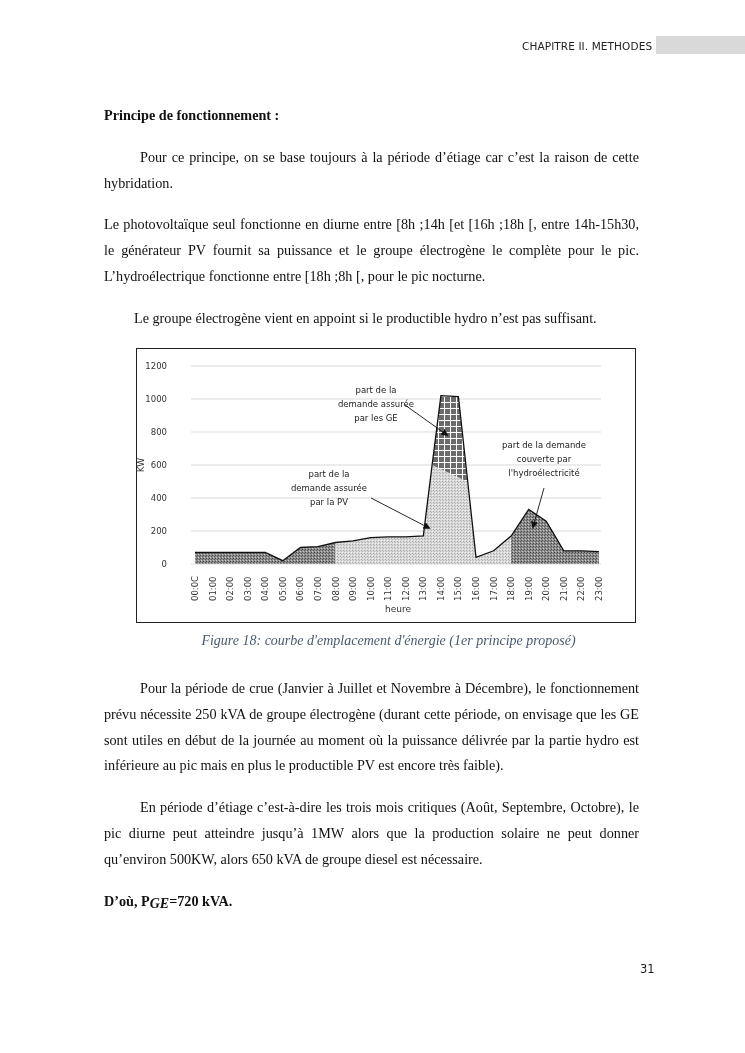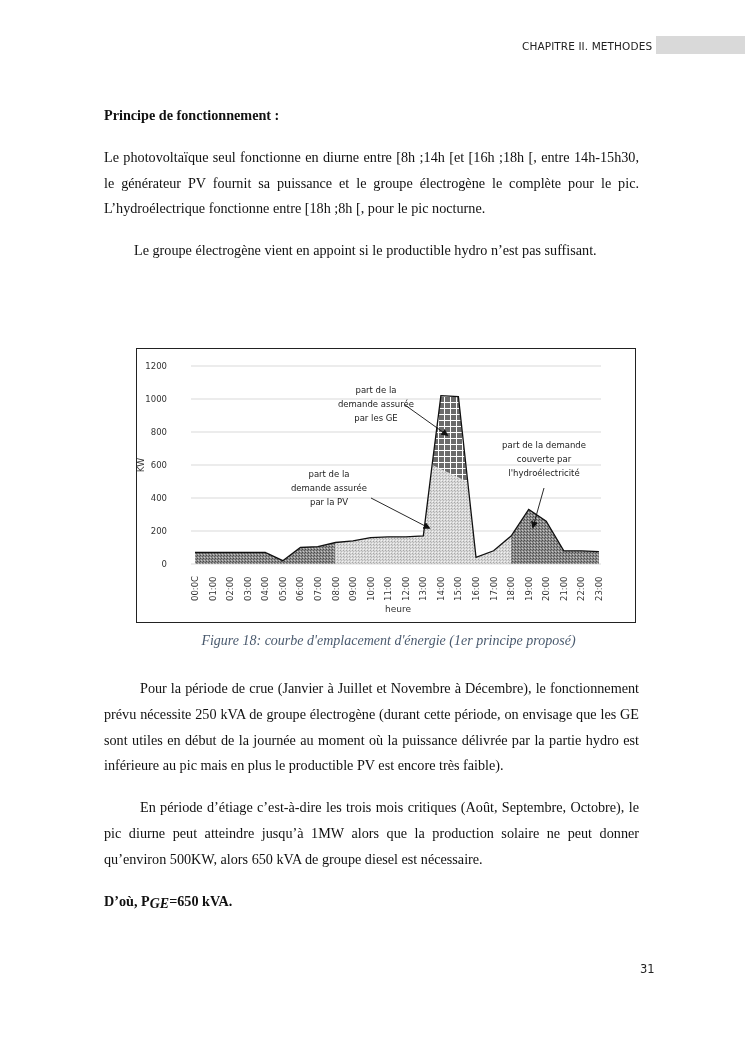--- a/index.html
+++ b/index.html
@@ -20,20 +20,21 @@
 </head>
 <body>
 
 <div>
   <span class="header-text">CHAPITRE II. METHODES</span>
   <div class="header-bar"></div>
 </div>
 
 <div class="text" style="top:87px;">
   <p class="p heading">Principe de fonctionnement :</p>
+  <p class="p indent">Pour ce principe, on se base toujours à la période d’étiage car c’est la raison de cette hybridation.</p>
   <p class="p">Le photovoltaïque seul fonctionne en diurne entre [8h ;14h [et [16h ;18h [, entre 14h-15h30, le générateur PV fournit sa puissance et le groupe électrogène le complète pour le pic. L’hydroélectrique fonctionne entre [18h ;8h [, pour le pic nocturne.</p>
   <p class="p" style="text-indent:30px;">Le groupe électrogène vient en appoint si le productible hydro n’est pas suffisant.</p>
 </div>
 
 <div class="chart-frame">
   <svg width="500" height="275" viewBox="136 348 500 275" xmlns="http://www.w3.org/2000/svg">
     <defs>
       <pattern id="patDark" width="3" height="3" patternUnits="userSpaceOnUse">
         <rect width="3" height="3" fill="#8c8c8c"></rect>
         <rect width="1" height="1" fill="#5a5a5a"></rect>
@@ -136,16 +137,16 @@
     </g>
     <text x="397" y="611" font-size="9" fill="#333" text-anchor="middle">heure</text>
   </svg>
 </div>
 
 <div class="caption">Figure 18: courbe d'emplacement d'énergie (1er principe proposé)</div>
 
 <div class="text text2">
   <p class="p indent">Pour la période de crue (Janvier à Juillet et Novembre à Décembre), le fonctionnement prévu nécessite 250 kVA de groupe électrogène (durant cette période, on envisage que les GE sont utiles en début de la journée au moment où la puissance délivrée par la partie hydro est inférieure au pic mais en plus le productible PV est encore très faible).</p>
   <p class="p indent">En période d’étiage c’est-à-dire les trois mois critiques (Août, Septembre, Octobre), le pic diurne peut atteindre jusqu’à 1MW alors que la production solaire ne peut donner qu’environ 500KW, alors 650 kVA de groupe diesel est nécessaire.</p>
-  <p class="p heading"><span>D’où, P</span><span class="sub">GE</span><span>=650 kVA.</span></p>
+  <p class="p heading"><span>D’où, P</span><span class="sub">GE</span><span>=720 kVA.</span></p>
 </div>
 
 <div class="page-num">31</div>
 
 </body></html>

